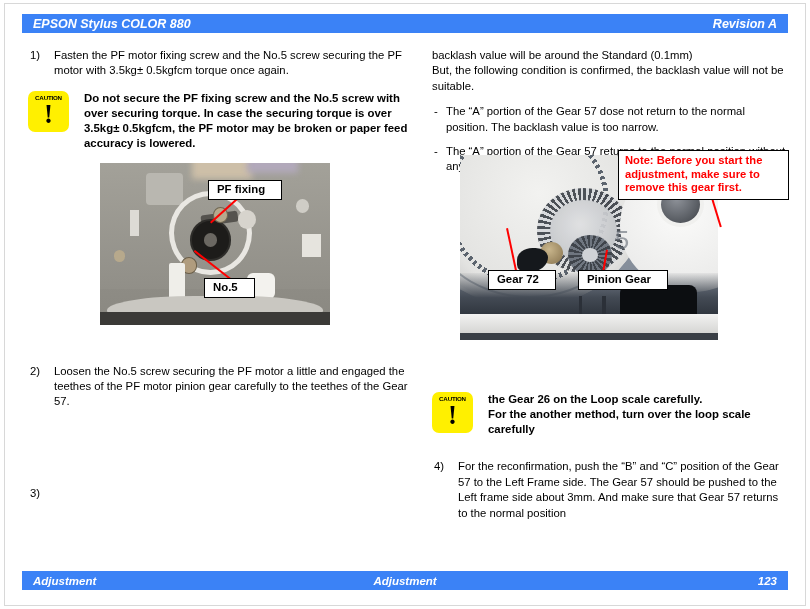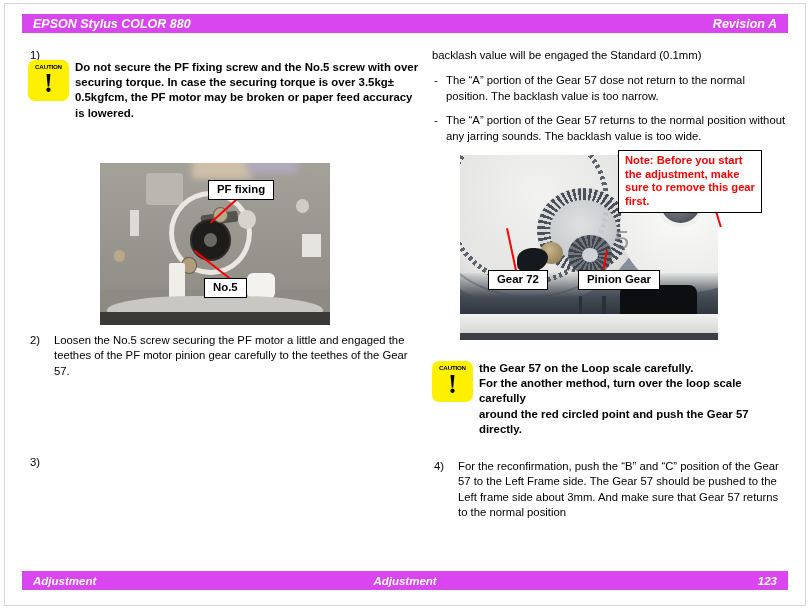--- a/index.html
+++ b/index.html
@@ -24,21 +24,21 @@
     position: absolute;
     left: 4px; top: 3px;
     width: 802px; height: 603px;
     border: 1px solid #d8d8d8;
     box-sizing: border-box;
   }
 
   
   .bar {
     position: absolute;
-    background: #d946ef;
+    background: #3b82f6;
     color: #ffffff;
     font-weight: bold;
     font-style: italic;
     display: flex;
     align-items: center;
   }
   .bar-header {
     left: 22px; top: 14px;
     width: 766px; height: 19px;
     font-size: 12.5px;
@@ -140,21 +140,21 @@
     left: 0;
     right: 0;
     text-align: center;
     font-size: 27px;
     line-height: 27px;
     font-weight: bold;
     color: #000000;
     font-family: "Liberation Serif", serif;
   }
   .caution-text {
-    margin-left: 6px;
+    margin-left: 15px;
     font-size: 11.4px;
     line-height: 15.2px;
     font-weight: bold;
     color: #000000;
   }
 
   
   .figcap {
     text-align: center;
     font-size: 11.6px;
@@ -346,36 +346,36 @@
   }
 
   
   .callout {
     position: absolute;
     background: #ffffff;
     border: 1.6px solid #000000;
     font-size: 11.4px;
     font-weight: bold;
     color: #000000;
-    padding: 2px 8px 3px 8px;
+    padding: 2px 16px 3px 8px;
     white-space: nowrap;
     line-height: 13px;
   }
   .leader {
     position: absolute;
     background: #ff0000;
     transform-origin: top left;
     height: 2px;
   }
 
   
   .note-box {
     position: absolute;
     left: 618px; top: 150px;
-    width: 144px;
+    width: 171px;
     border: 1.6px solid #000000;
     background: #ffffff;
     padding: 3px 6px 4px 6px;
     box-sizing: border-box;
     color: #ff0000;
     font-size: 11.2px;
     font-weight: bold;
     line-height: 13.6px;
   }
 </style>
@@ -387,20 +387,21 @@
 
   <div class="bar bar-header">
     <span class="bar-left">EPSON Stylus COLOR 880</span>
     <span class="bar-right">Revision A</span>
   </div>
 
   <div class="col-left">
 
     <div class="step">
       <span class="num">1)</span>
+      <span>Fasten the PF motor fixing screw and the No.5 screw securing the PF motor with 3.5kg± 0.5kgfcm torque once again.</span>
     </div>
 
     <div class="caution" style="margin-top:12px;">
       <div class="caution-badge">
         <div class="cap">CAUTION</div>
         <div class="bang">!</div>
       </div>
       <div class="caution-text">Do not secure the PF fixing screw and the No.5 screw with over securing torque. In case the securing torque is over 3.5kg± 0.5kgfcm, the PF motor may be broken or paper feed accuracy is lowered.</div>
     </div>
 
@@ -439,44 +440,44 @@
   </div>
 
   <div class="leader" style="left:210px; top:222px; width:43px; transform:rotate(-42deg);"></div>
   <div class="callout" style="left:208px; top:180px;">PF fixing</div>
 
   <div class="leader" style="left:195px; top:250px; width:60px; transform:rotate(38deg);"></div>
   <div class="callout" style="left:204px; top:278px;">No.5</div>
 
   <div class="col-right">
 
-    <div class="para">backlash value will be engaged the Standard (0.1mm)</div>
+    <div class="para">backlash value will be around the Standard (0.1mm)</div>
+    <div class="para">But, the following condition is confirmed, the backlash value will not be suitable.</div>
 
     <div class="bullet" style="margin-top:10px;">
       <span class="dash">-</span>
       <span>The “A” portion of the Gear 57 dose not return to the normal position. The backlash value is too narrow.</span>
     </div>
 
     <div class="bullet" style="margin-top:9px;">
       <span class="dash">-</span>
       <span>The “A” portion of the Gear 57 returns to the normal position   without any jarring sounds. The backlash value is too wide.</span>
     </div>
 
     <div style="height:203px;"></div>
 
 
     <div class="caution" style="margin-top:14px;">
       <div class="caution-badge">
         <div class="cap">CAUTION</div>
         <div class="bang">!</div>
       </div>
       <div class="caution-text">
-        <div>the Gear 57 on the Loop scale carefully.</div>
+        <div>the Gear 26 on the Loop scale carefully.</div>
         <div>For the another method, turn over the loop scale carefully</div>
-        <div>around the red circled point and push the Gear 57 directly.</div>
       </div>
     </div>
 
     <div class="step" style="margin-top:22px;">
       <span class="num">4)</span>
       <span>For the reconfirmation, push the “B” and “C” position of the Gear 57 to the Left Frame side. The Gear 57 should be pushed to the Left frame side about 3mm. And make sure that Gear 57 returns to the normal position</span>
     </div>
   </div>
 
   <div class="photo photo-right">

